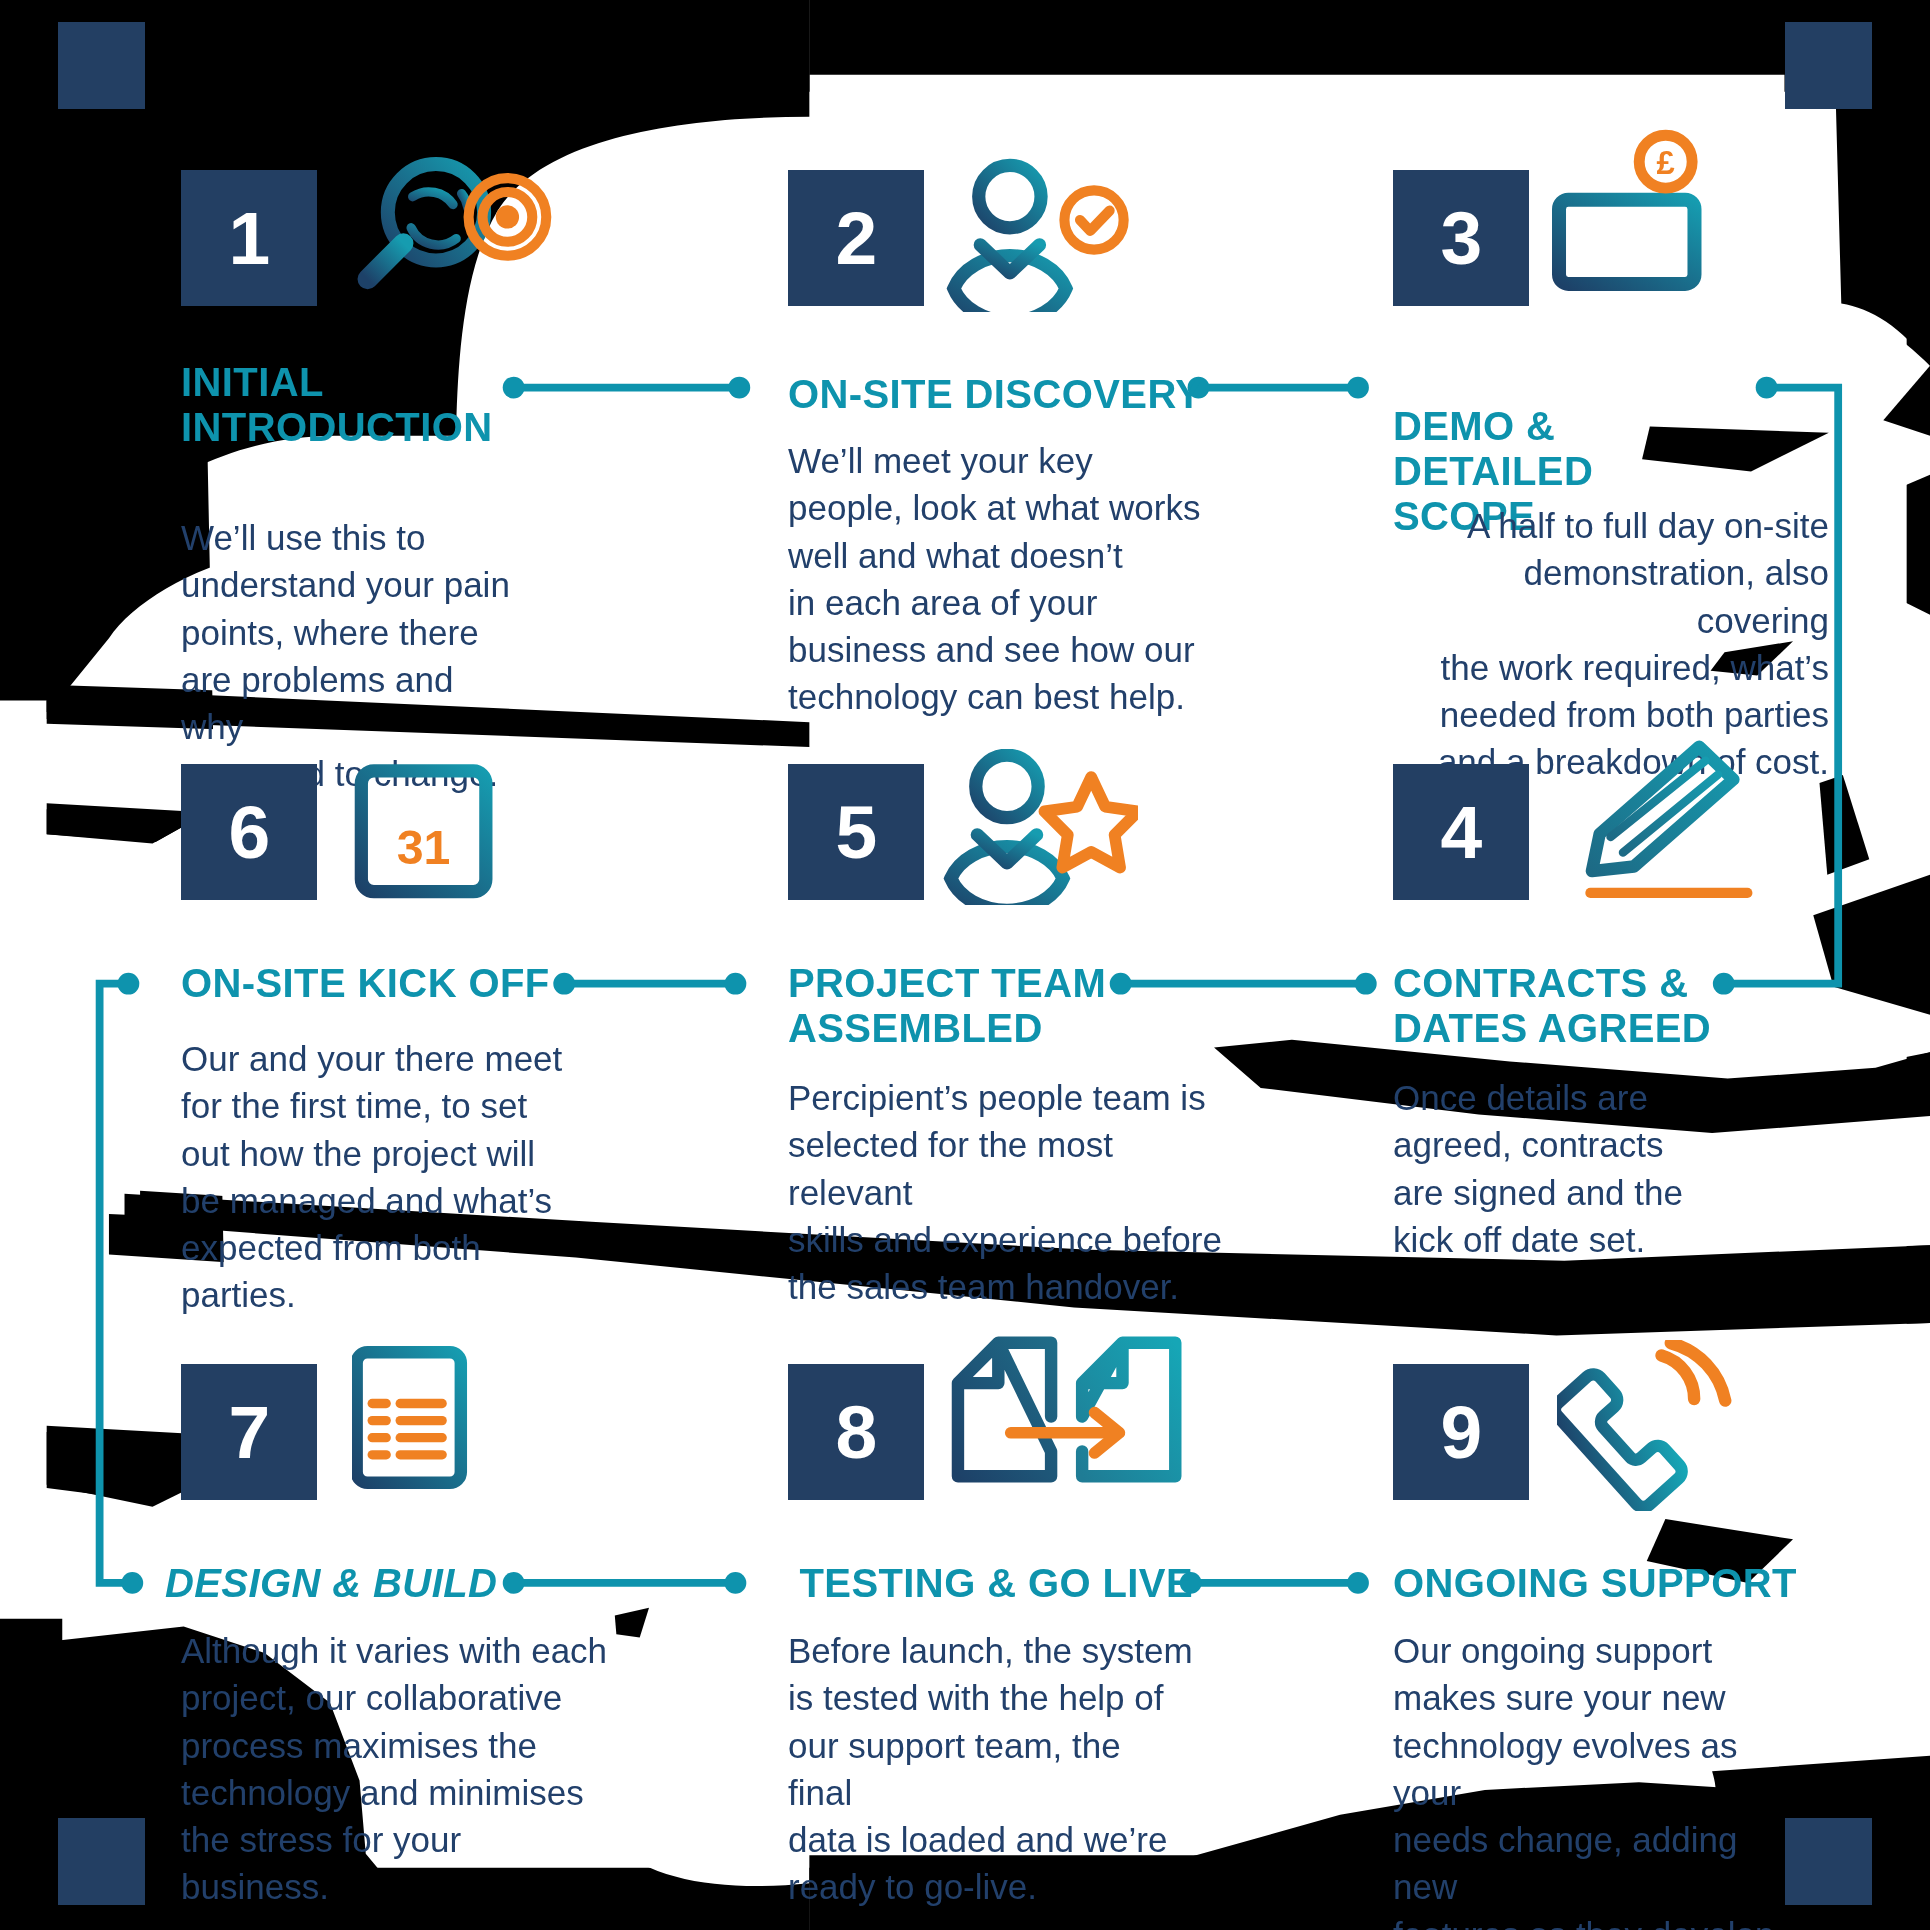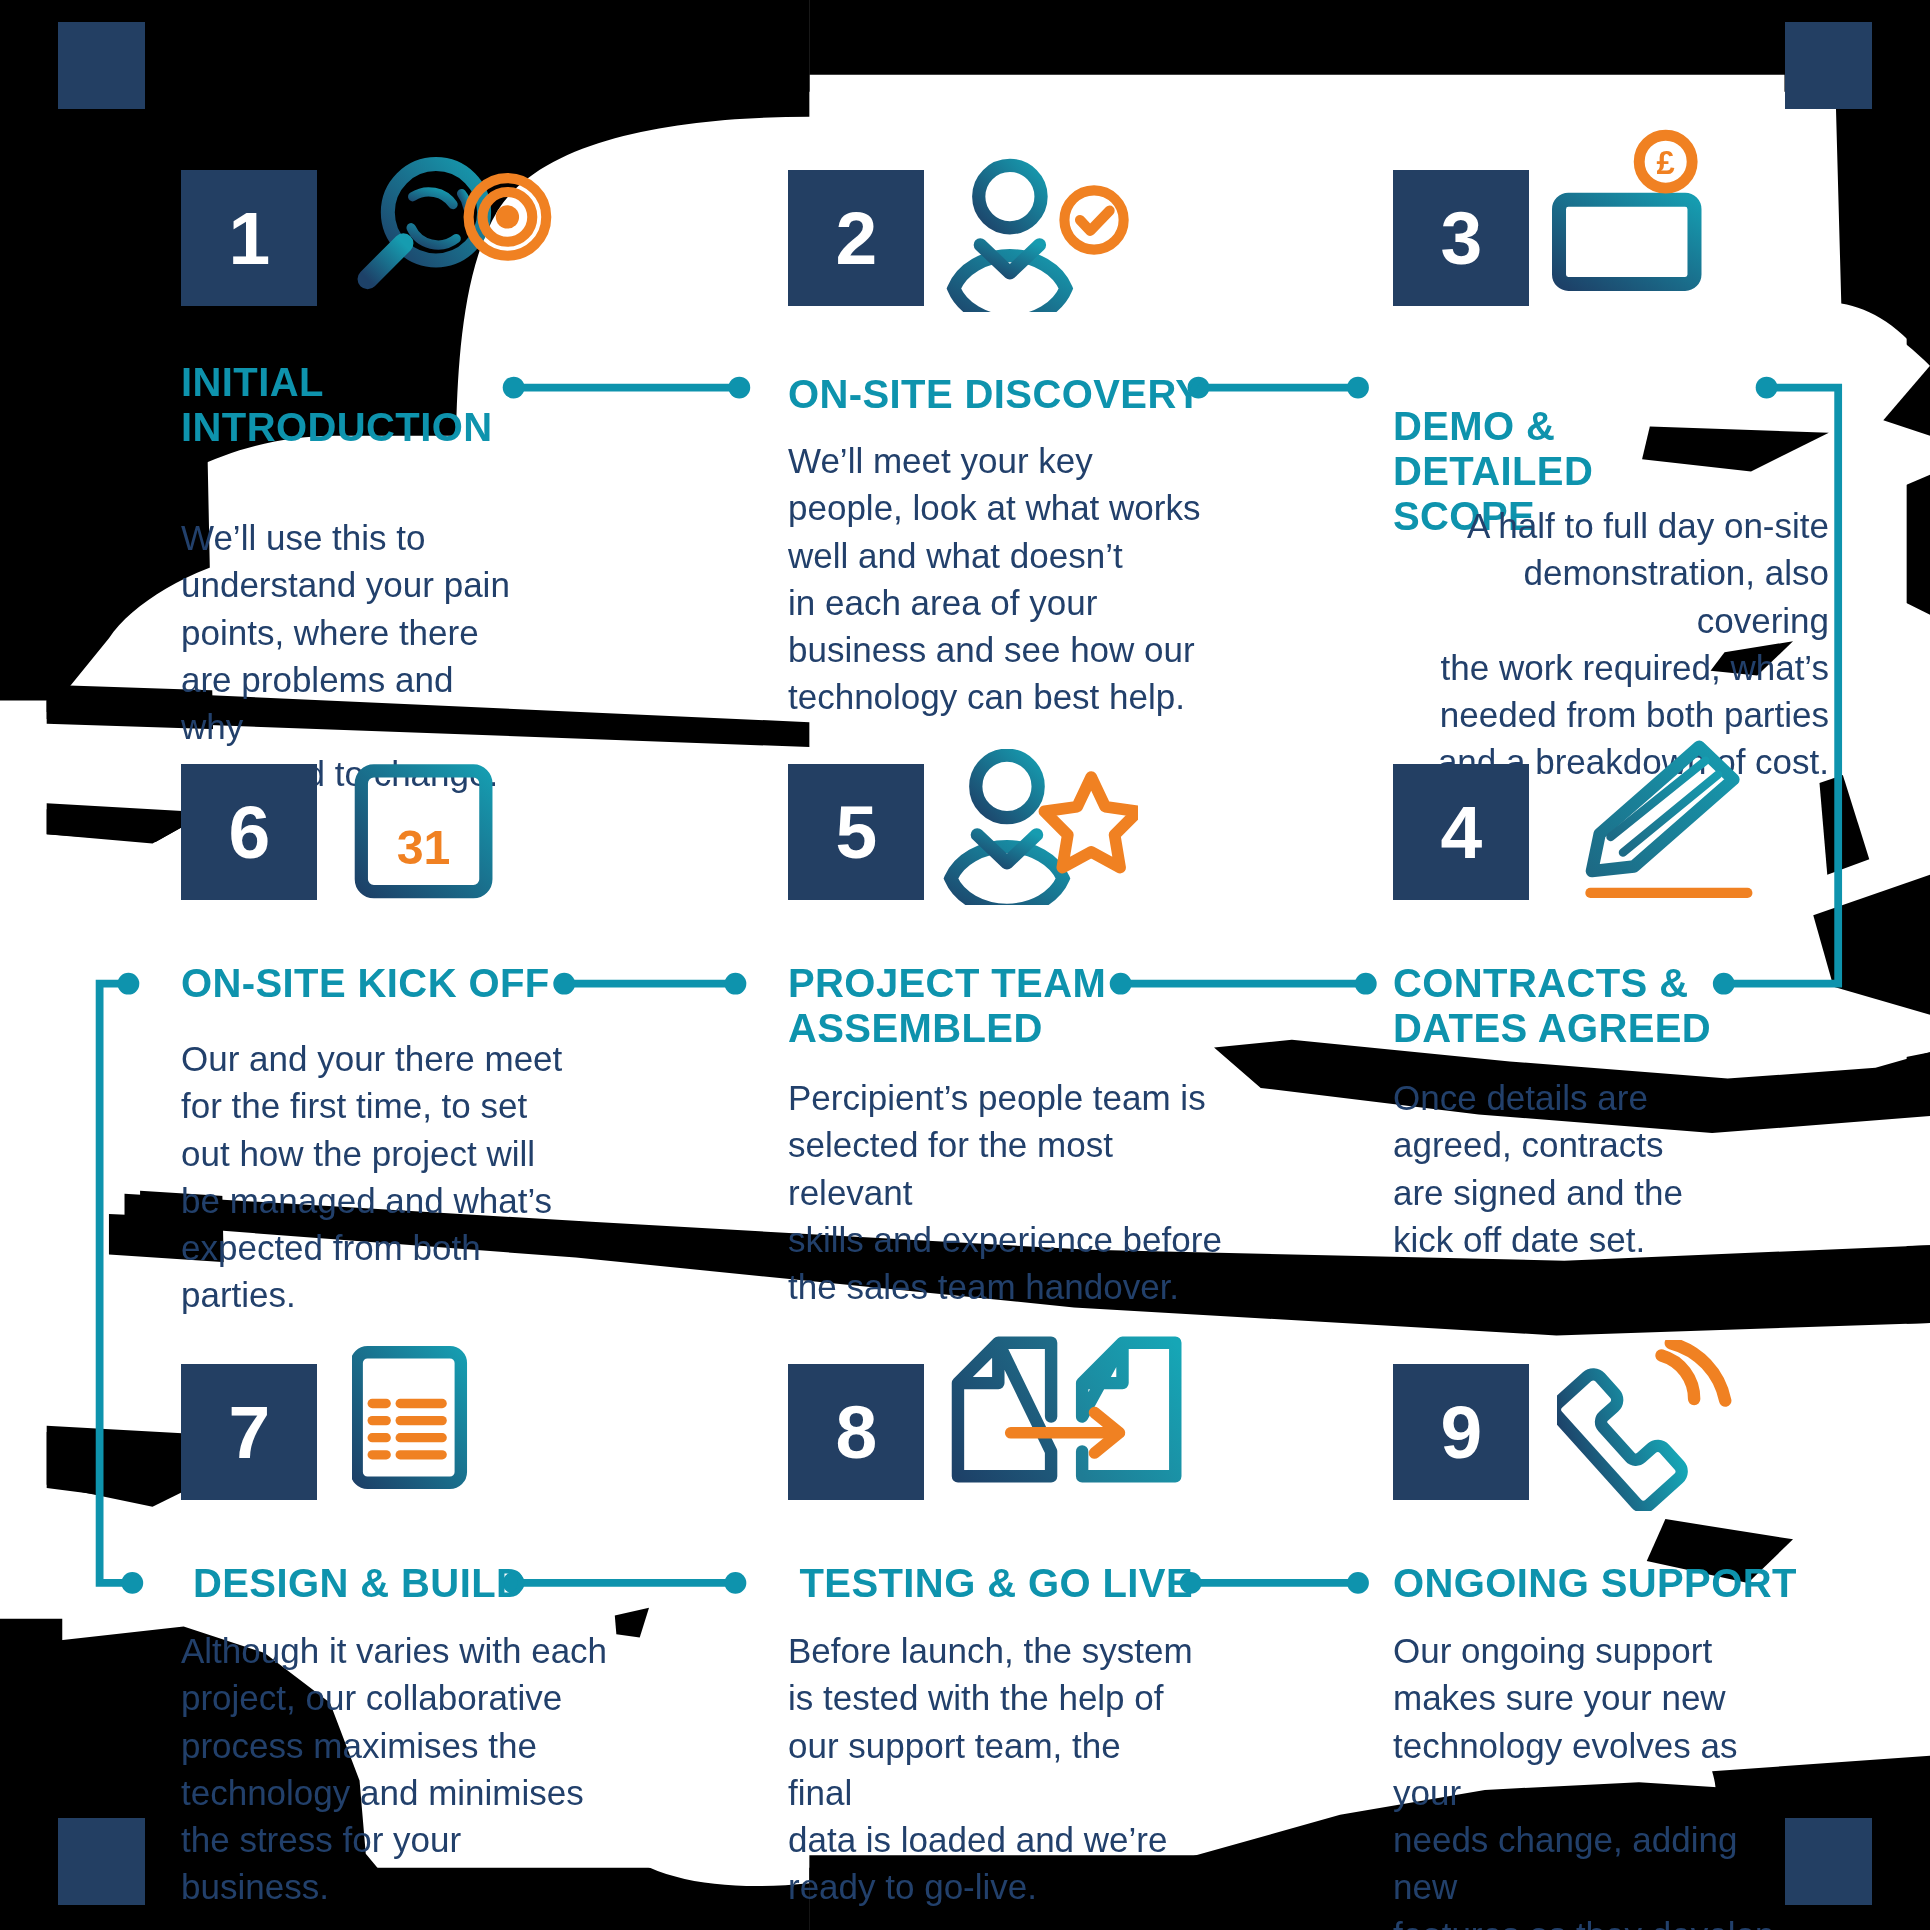--- a/index.html
+++ b/index.html
@@ -431,21 +431,21 @@
             <line x1="62" y1="92" x2="116" y2="92"></line>
           <line x1="26" y1="114" x2="44" y2="114"></line>
             <line x1="62" y1="114" x2="116" y2="114"></line>
           <line x1="26" y1="136" x2="44" y2="136"></line>
             <line x1="62" y1="136" x2="116" y2="136"></line>
           <line x1="26" y1="158" x2="44" y2="158"></line>
             <line x1="62" y1="158" x2="116" y2="158"></line>
         </g>
       </svg>
     </div>
-    <div class="step-title" style="left:193px;top:1561px;width:358px;">DESIGN &amp; BUILD</div>
+    <div class="step-title" style="left:165px;top:1561px;width:358px;font-style:italic;">DESIGN &amp; BUILD</div>
     <div class="step-body" style="left:181px;top:1627px;width:436px;">Although it varies with each
 project, our collaborative
 process maximises the
 technology and minimises
 the stress for your business.</div>
   </div>
 
   <div class="step">
     <div class="numbox" style="left:788px;top:1364px;">
       <span>8</span>

